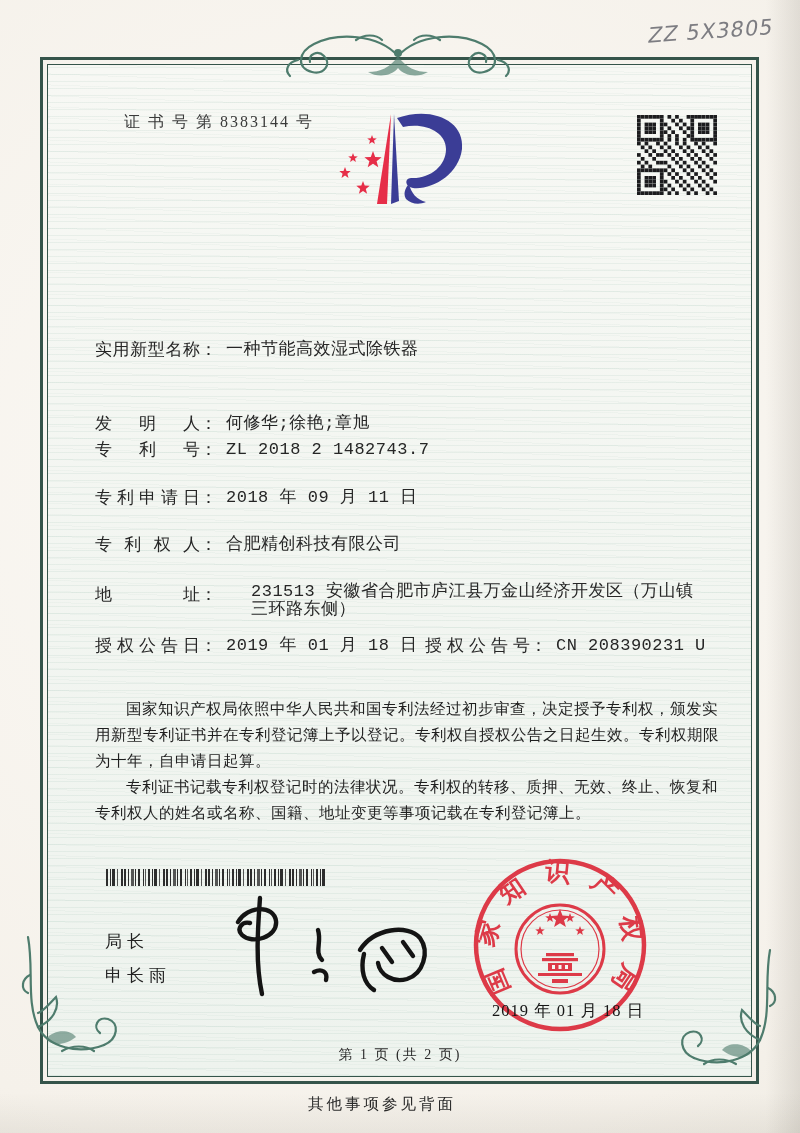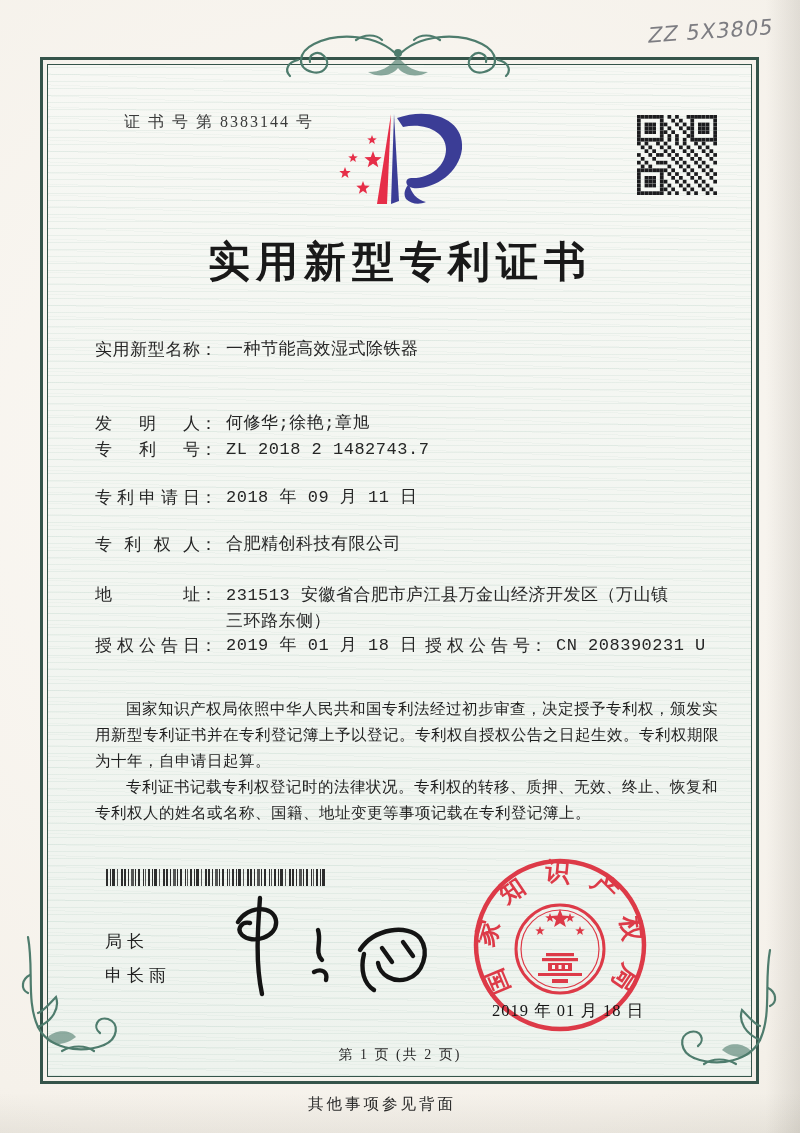--- a/index.html
+++ b/index.html
@@ -29,21 +29,21 @@
   .logo{position:absolute;left:333px;top:104px;}
   .qr{position:absolute;left:636px;top:114px;}
 
   .title{position:absolute;left:0;top:234px;width:800px;text-align:center;
          font-size:42px;font-weight:600;letter-spacing:6px;color:#191919;}
 
   .f-row{position:absolute;left:95px;width:660px;font-size:17px;color:#262626;line-height:24px;}
   .f-label{display:inline-block;width:105px;text-align:justify;text-align-last:justify;vertical-align:top;}
   .f-colon{display:inline-block;margin-right:9px;vertical-align:top;}
   .f-value{display:inline-block;vertical-align:top;letter-spacing:.5px;font-family:Liberation Mono, monospace;}
-  .f-value.addr{width:452px;line-height:26px;}
+  .f-value.addr{width:452px;line-height:18px;margin-left:25px;}
   .row-abs2{left:425px;}
 
   .paras{position:absolute;left:95px;top:696px;width:628px;font-size:15.5px;
          line-height:26px;color:#1f1f1f;letter-spacing:.5px;}
   .paras p{margin:0;text-indent:2em;}
 
   .barcode{position:absolute;left:106px;top:869px;}
 
   .sig-title{position:absolute;left:105px;top:930px;font-size:17px;letter-spacing:5px;color:#222;}
   .sig-name{position:absolute;left:105px;top:964px;font-size:17px;letter-spacing:5px;color:#222;}
@@ -337,21 +337,20 @@
       <rect x="20.1" y="77.3" width="3.7" height="3.7" fill="#1c1c1e"></rect>
       <rect x="23.9" y="77.3" width="3.7" height="3.7" fill="#1c1c1e"></rect>
       <rect x="31.5" y="77.3" width="3.7" height="3.7" fill="#1c1c1e"></rect>
       <rect x="39.1" y="77.3" width="3.7" height="3.7" fill="#1c1c1e"></rect>
       <rect x="50.6" y="77.3" width="3.7" height="3.7" fill="#1c1c1e"></rect>
       <rect x="58.2" y="77.3" width="3.7" height="3.7" fill="#1c1c1e"></rect>
       <rect x="69.7" y="77.3" width="3.7" height="3.7" fill="#1c1c1e"></rect>
       <rect x="77.3" y="77.3" width="3.7" height="3.7" fill="#1c1c1e"></rect>
     </svg>
 
-  <div class="title">实用新型专利证书</div>
 
   <div class="f-row" style="top:338px">
     <span class="f-label">实用新型名称</span><span class="f-colon">：</span><span class="f-value">一种节能高效湿式除铁器</span>
   </div>
   <div class="f-row" style="top:412px">
     <span class="f-label">发明人</span><span class="f-colon">：</span><span class="f-value">何修华;徐艳;章旭</span>
   </div>
   <div class="f-row" style="top:438px">
     <span class="f-label">专利号</span><span class="f-colon">：</span><span class="f-value">ZL 2018 2 1482743.7</span>
   </div>

